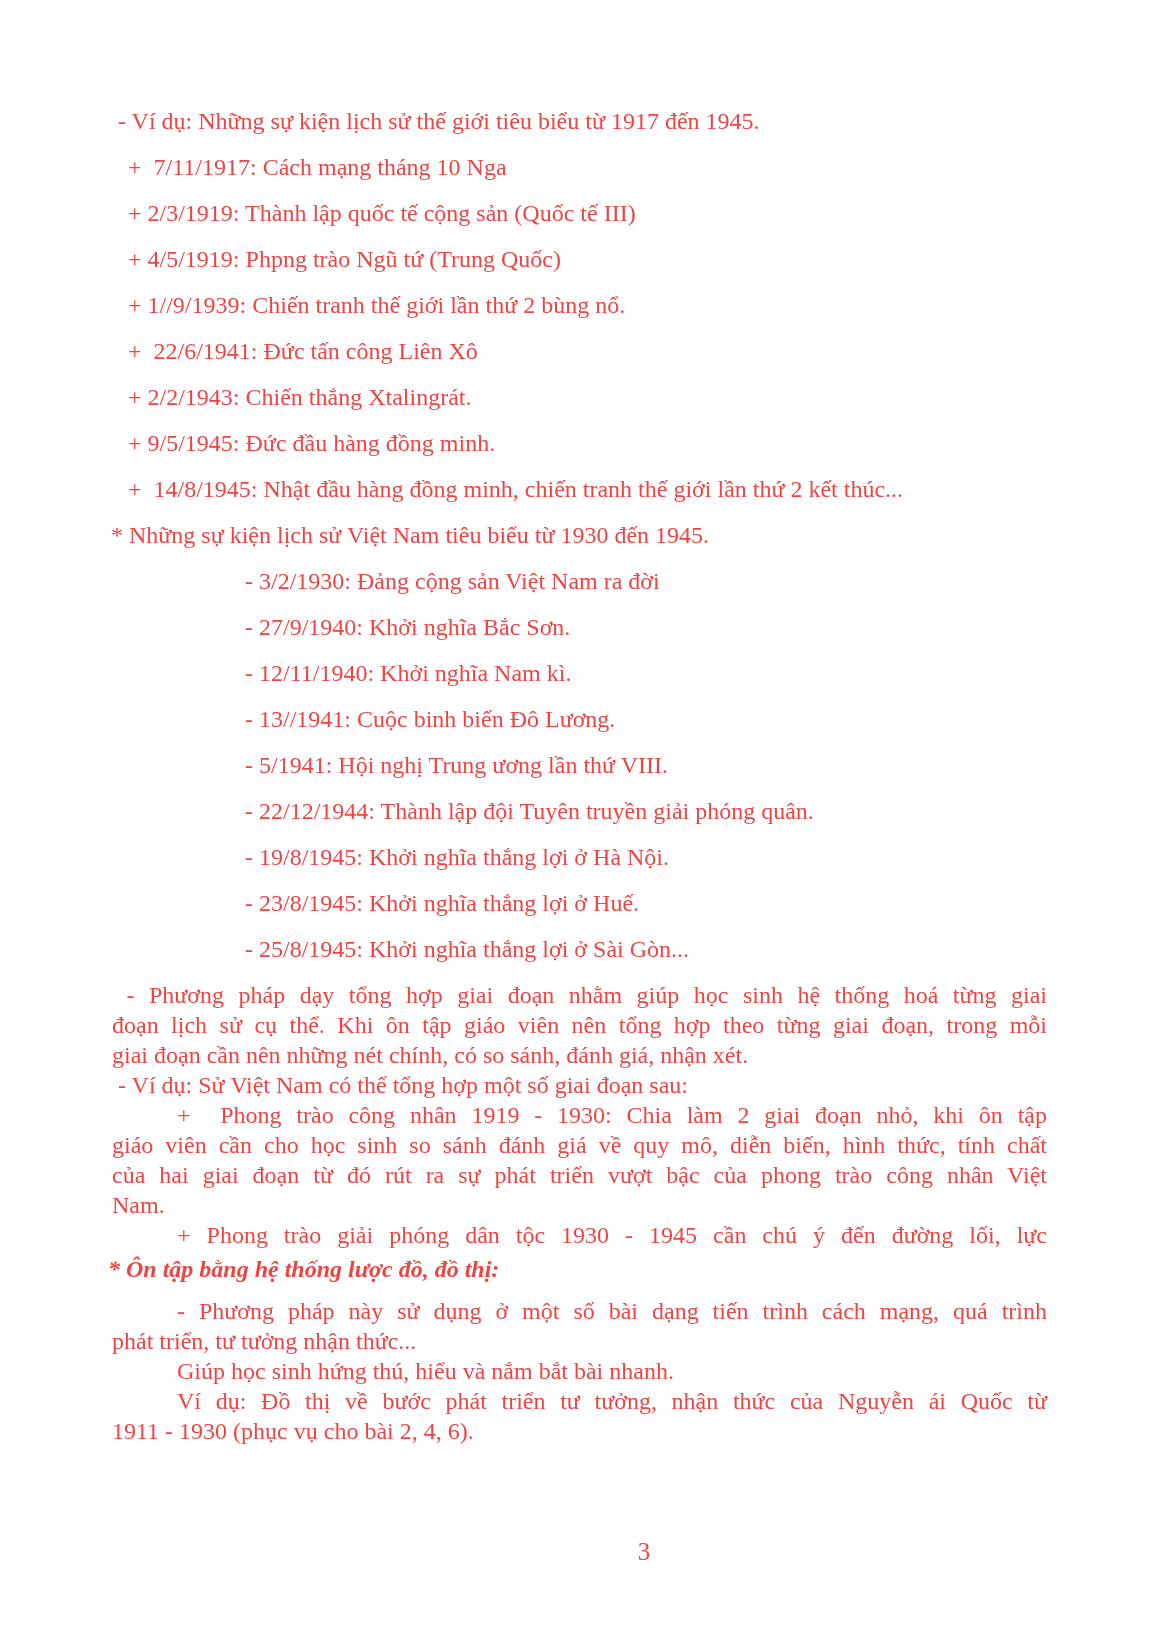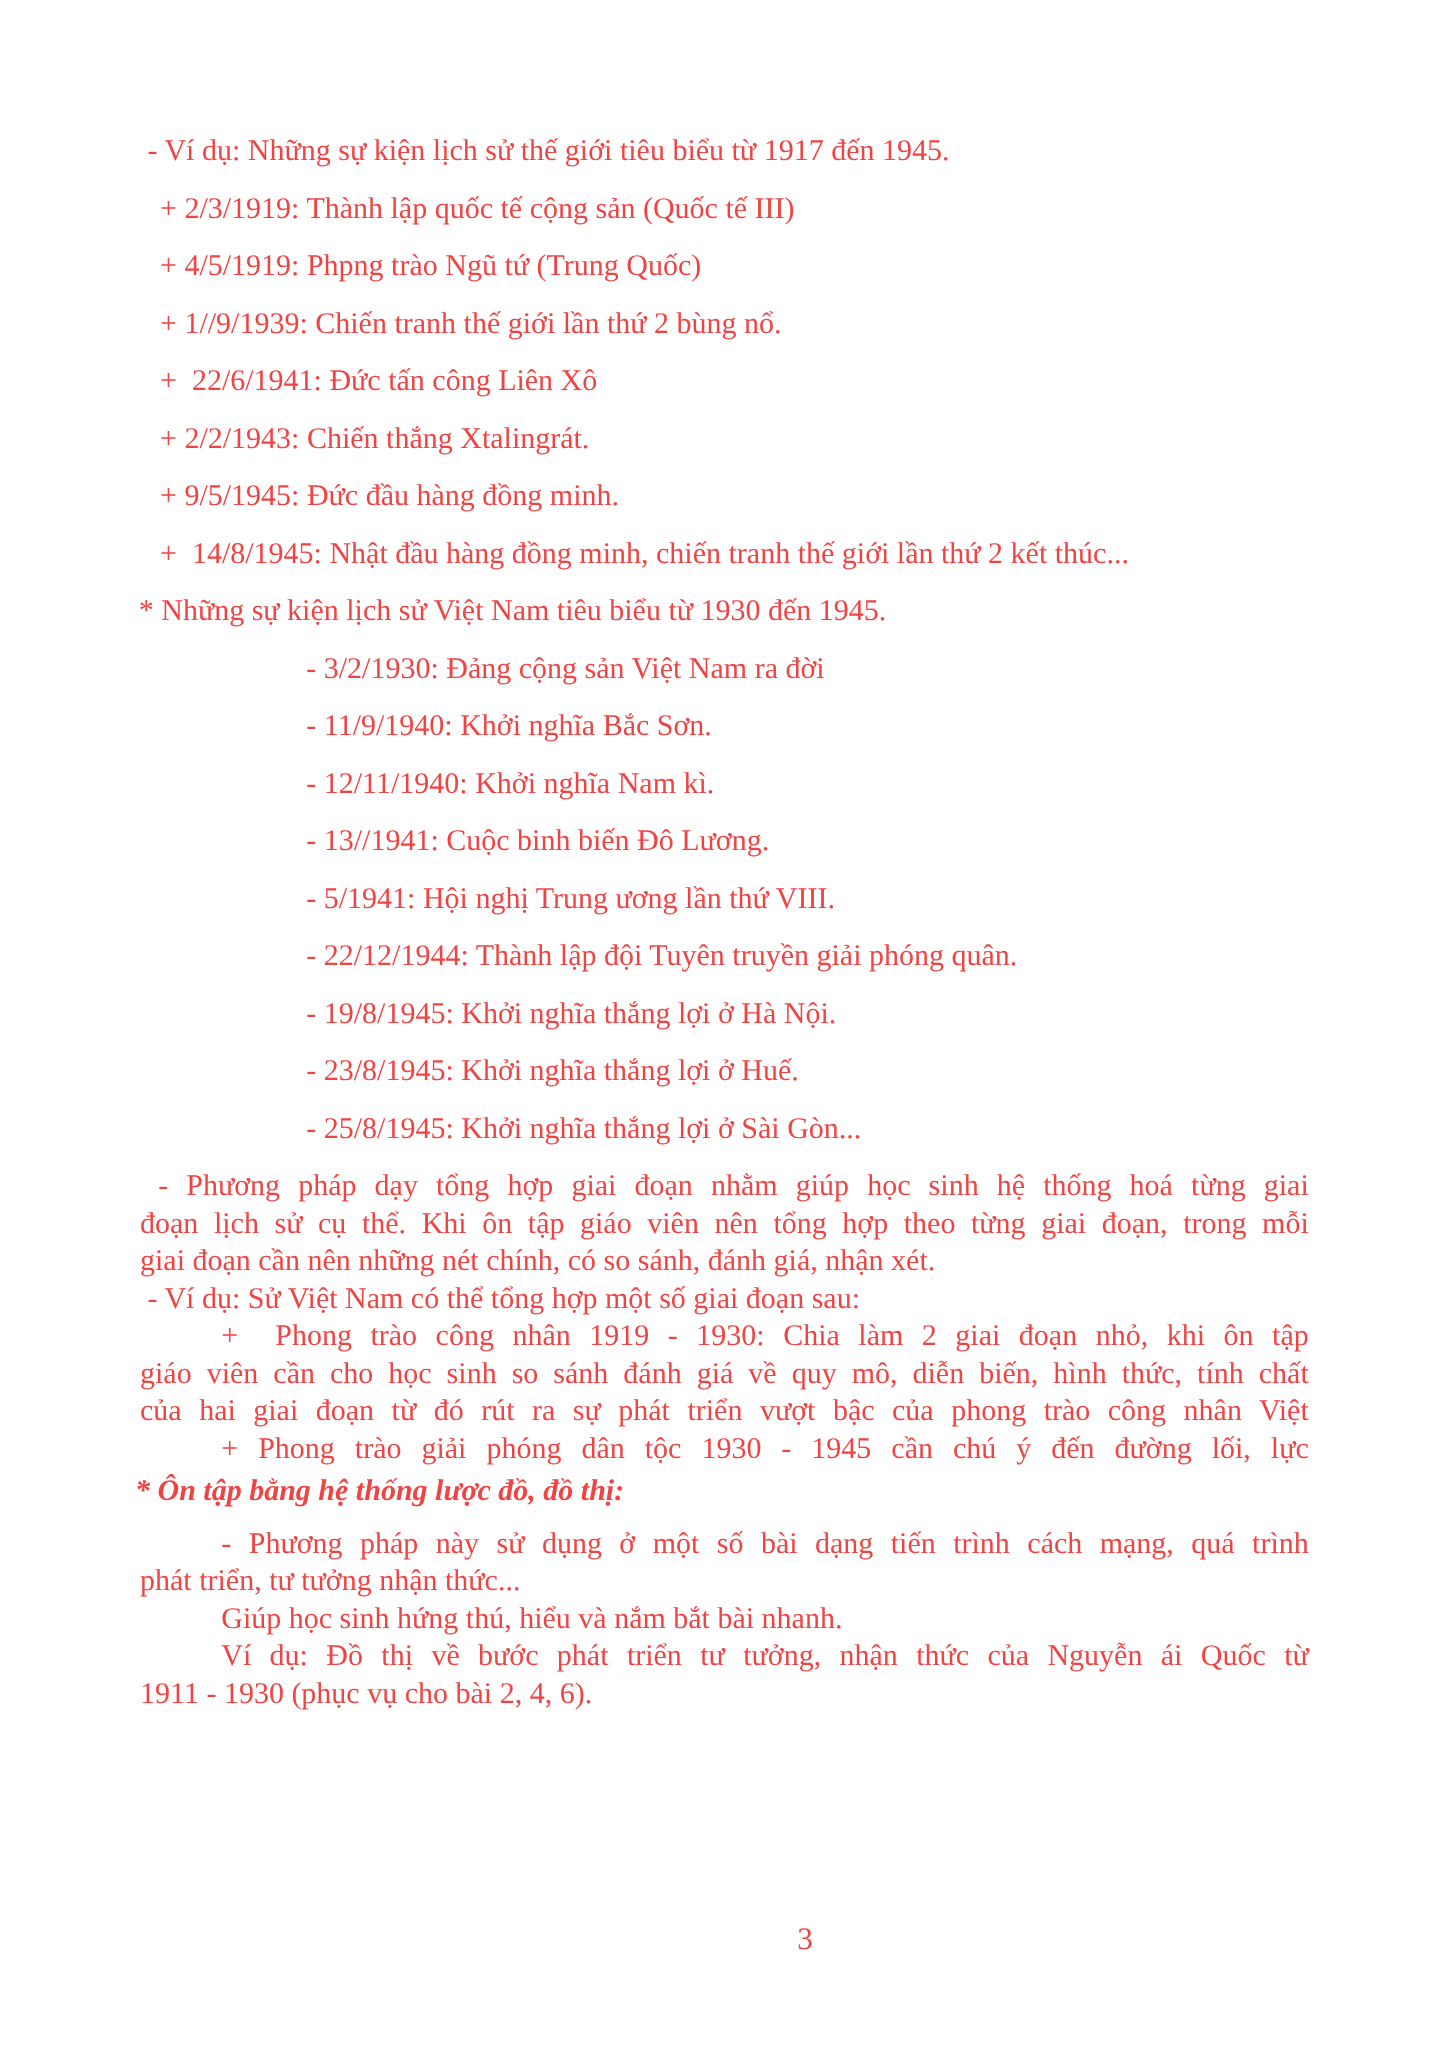--- a/index.html
+++ b/index.html
@@ -58,34 +58,35 @@
 </style>
 </head>
 <body>
 
 <div class="page">
   <div class="content">
 
     <div class="li intro-li">- Ví dụ: Những sự kiện lịch sử thế giới tiêu biểu từ 1917 đến 1945.</div>
 
     <div id="world-list">
+        <div class="li world-li">+  7/11/1917: Cách mạng tháng 10 Nga</div>
         <div class="li world-li">+ 2/3/1919: Thành lập quốc tế cộng sản (Quốc tế III)</div>
         <div class="li world-li">+ 4/5/1919: Phpng trào Ngũ tứ (Trung Quốc)</div>
         <div class="li world-li">+ 1//9/1939: Chiến tranh thế giới lần thứ 2 bùng nổ.</div>
         <div class="li world-li">+  22/6/1941: Đức tấn công Liên Xô</div>
         <div class="li world-li">+ 2/2/1943: Chiến thắng Xtalingrát.</div>
         <div class="li world-li">+ 9/5/1945: Đức đầu hàng đồng minh.</div>
         <div class="li world-li">+  14/8/1945: Nhật đầu hàng đồng minh, chiến tranh thế giới lần thứ 2 kết thúc...</div>
       </div>
 
     <div class="li vn-heading">* Những sự kiện lịch sử Việt Nam tiêu biểu từ 1930 đến 1945.</div>
 
     <div id="vn-list">
         <div class="li vn-li">- 3/2/1930: Đảng cộng sản Việt Nam ra đời</div>
-        <div class="li vn-li">- 11/9/1940: Khởi nghĩa Bắc Sơn.</div>
+        <div class="li vn-li">- 27/9/1940: Khởi nghĩa Bắc Sơn.</div>
         <div class="li vn-li">- 12/11/1940: Khởi nghĩa Nam kì.</div>
         <div class="li vn-li">- 13//1941: Cuộc binh biến Đô Lương.</div>
         <div class="li vn-li">- 5/1941: Hội nghị Trung ương lần thứ VIII.</div>
         <div class="li vn-li">- 22/12/1944: Thành lập đội Tuyên truyền giải phóng quân.</div>
         <div class="li vn-li">- 19/8/1945: Khởi nghĩa thắng lợi ở Hà Nội.</div>
         <div class="li vn-li">- 23/8/1945: Khởi nghĩa thắng lợi ở Huế.</div>
         <div class="li vn-li">- 25/8/1945: Khởi nghĩa thắng lợi ở Sài Gòn...</div>
       </div>
 
     <div id="sections">
@@ -94,20 +95,21 @@
           <div class="bl jl">đoạn lịch sử cụ thể. Khi ôn tập giáo viên nên tổng hợp theo từng giai đoạn, trong mỗi</div>
           <div class="bl">giai đoạn cần nên những nét chính, có so sánh, đánh giá, nhận xét.</div>
         </div>
         <div class="para">
           <div class="bl"> - Ví dụ: Sử Việt Nam có thể tổng hợp một số giai đoạn sau:</div>
         </div>
         <div class="para">
           <div class="bl jl fi">+  Phong trào công nhân 1919 - 1930: Chia làm 2 giai đoạn nhỏ, khi ôn tập</div>
           <div class="bl jl">giáo viên cần cho học sinh so sánh đánh giá về quy mô, diễn biến, hình thức, tính chất</div>
           <div class="bl jl">của hai giai đoạn từ đó rút ra sự phát triển vượt bậc của phong trào công nhân Việt</div>
+          <div class="bl">Nam.</div>
         </div>
         <div class="para">
           <div class="bl jl fi">+ Phong trào giải phóng dân tộc 1930 - 1945 cần chú ý đến đường lối, lực</div>
         </div>
         <div class="sec-h sec-h-flush">* Ôn tập bằng hệ thống lược đồ, đồ thị:</div>
         <div class="para">
           <div class="bl jl fi">- Phương pháp này sử dụng ở một số bài dạng tiến trình cách mạng, quá trình</div>
           <div class="bl">phát triển, tư tưởng nhận thức...</div>
         </div>
         <div class="para">

